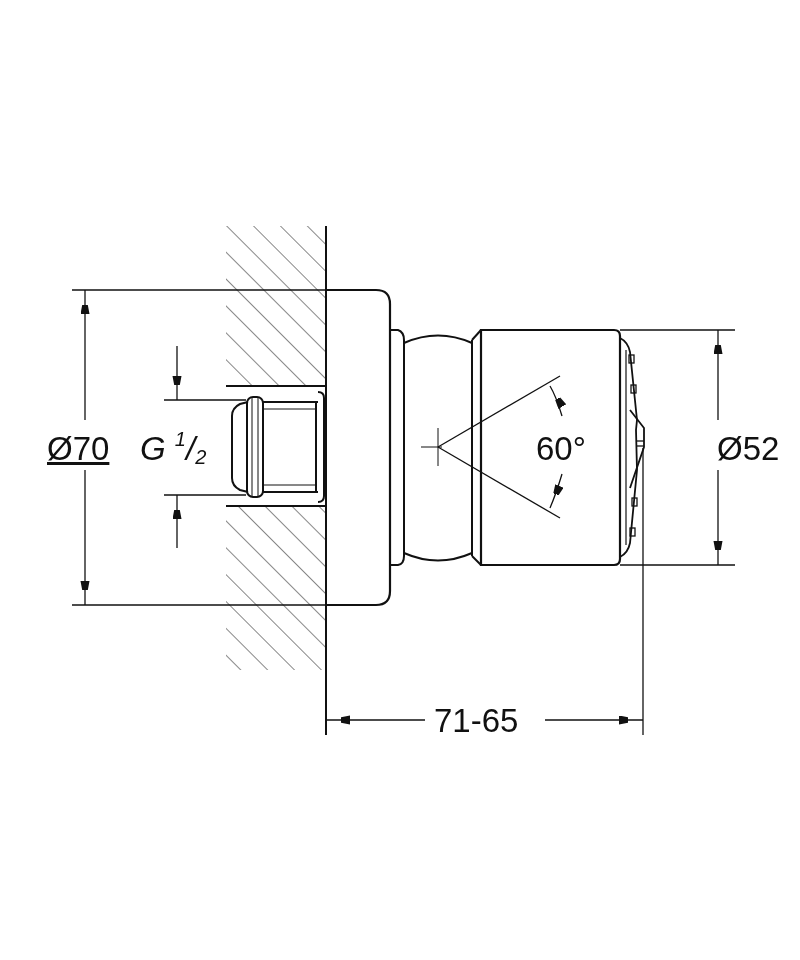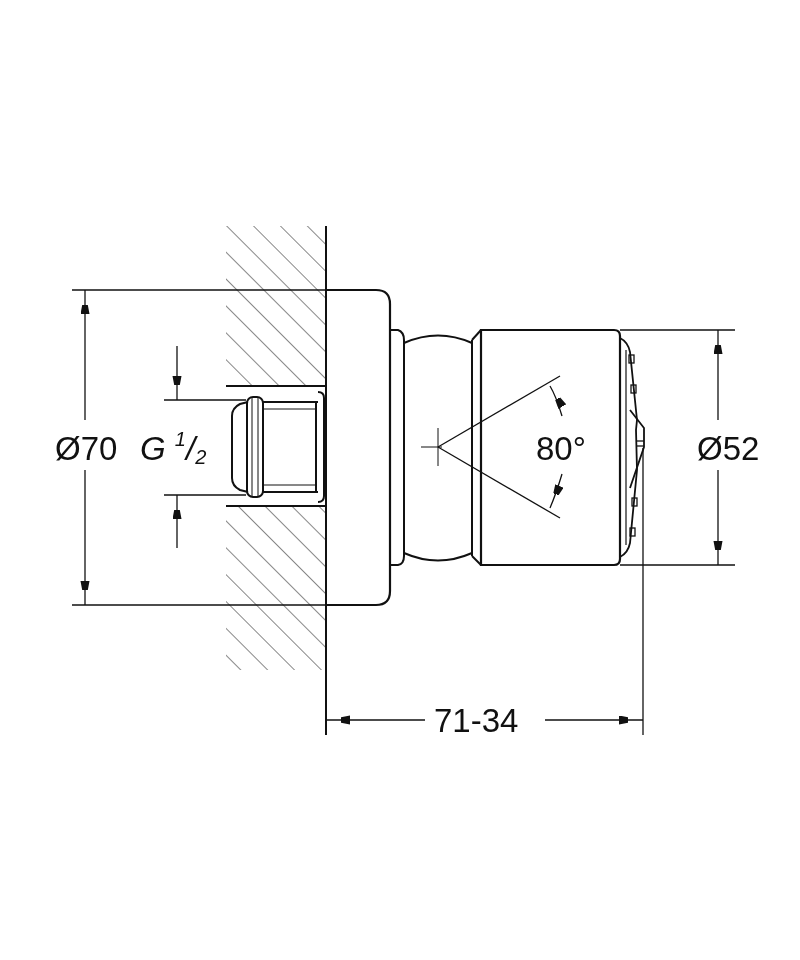--- a/index.html
+++ b/index.html
@@ -110,24 +110,24 @@
     <line x1="718" y1="470" x2="718" y2="565" marker-end="url(#arrBig)"></line>
   </g>
 
   <g stroke="#111" fill="none" stroke-width="1.3">
     <line x1="643" y1="448" x2="643" y2="735"></line>
     <line x1="425" y1="720" x2="326" y2="720" marker-end="url(#arrBig)"></line>
     <line x1="545" y1="720" x2="643" y2="720" marker-end="url(#arrBig)"></line>
   </g>
 </svg>
 
-<div class="lbl" style="left:55px;top:432px;">Ø70</div>
+<div class="lbl" style="left:47px;top:432px;text-decoration:underline;">Ø70</div>
 
 <div class="lbl" style="left:140px;top:432px;font-style:italic;">
   <span>G</span>
   <span class="sup">1</span><span class="slash">/</span><span class="sub">2</span>
 </div>
 
-<div class="lbl" style="left:536px;top:432px;">80°</div>
+<div class="lbl" style="left:536px;top:432px;">60°</div>
 
-<div class="lbl" style="left:697px;top:432px;">Ø52</div>
+<div class="lbl" style="left:717px;top:432px;">Ø52</div>
 
-<div class="lbl" style="left:434px;top:704px;">71-34</div>
+<div class="lbl" style="left:434px;top:704px;">71-65</div>
 
 </body></html>

